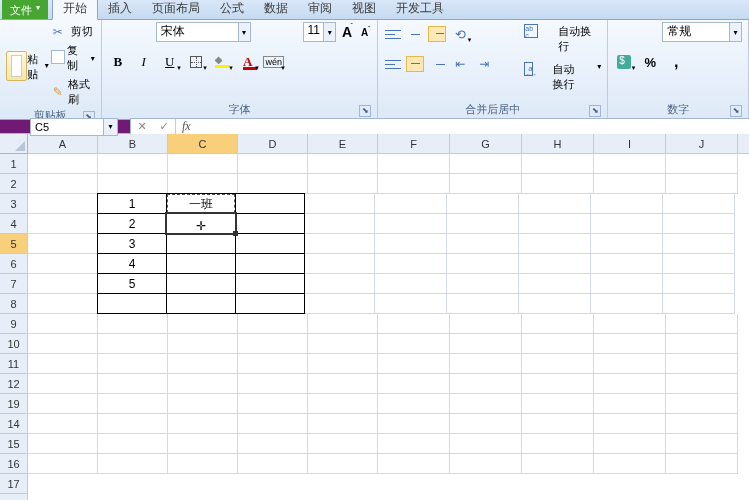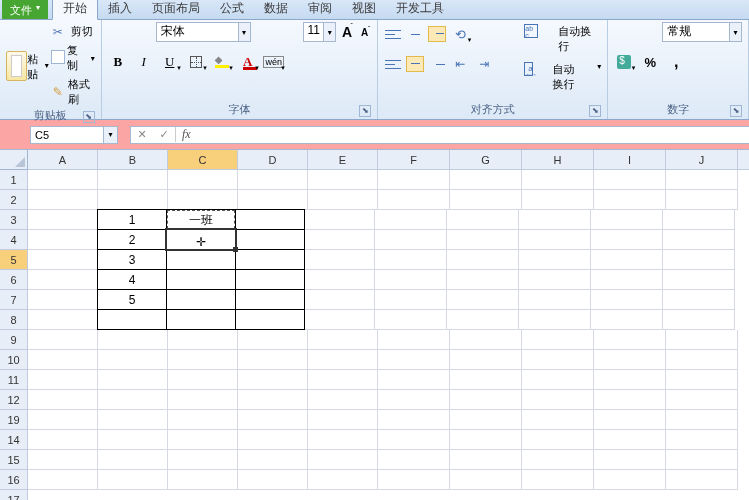--- a/index.html
+++ b/index.html
@@ -72,21 +72,21 @@
 
 
 .num-top { display:flex; }
 .num-bot { display:flex; gap:6px; margin-top:10px; align-items:center; }
 .pct-ico::before { content:"%"; font-weight:bold; }
 .comma-ico::before { content:","; font-weight:bold; font-size:16px; }
 .money-ico { width:14px; height:14px; background:#4a9; border-radius:2px; position:relative; }
 .money-ico::before { content:"$"; color:#fff; font-size:10px; position:absolute; top:0; left:2px; }
 
 
-.fbar { display:flex; align-items:center; border-bottom:1px solid #a6b8d0; height:30px; background:#fca5a5; }
+.fbar { display:flex; align-items:center; border-bottom:1px solid #a6b8d0; height:14px; background:#701a75; }
 .namebox { width:88px; height:18px; margin:0 2px 0 30px; border:1px solid #a6b8d0; background:#fff; display:flex; align-items:center; padding:0 4px; font-size:11px; position:relative; }
 .namebox .nbarrow { position:absolute; right:0; top:0; bottom:0; width:14px; border-left:1px solid #a6b8d0; background:#eaf1fa; display:flex; align-items:center; justify-content:center; font-size:8px; }
 .fx-area { display:flex; align-items:center; margin-left:10px; flex:1; border:1px solid #a6b8d0; border-right:none; height:18px; background:#fff; }
 .fx-btn { width:22px; text-align:center; color:#888; font-size:11px; }
 .fx-lbl { font-style:italic; font-family:"Times New Roman"; color:#555; border-left:1px solid #ccc; padding:0 6px; }
 
 
 .grid-wrap { display:flex; height: calc(500px - 142px); }
 .rowhdrs { width:28px; background:#e8eef7; border-right:1px solid #c0cbe0; }
 .rowhdr { height:20px; border-bottom:1px solid #c0cbe0; text-align:center; font-size:11px; color:#333; line-height:20px; }
@@ -239,21 +239,21 @@
             <span class="wrap-ico">ab<br>c</span>
             <span>自动换行</span>
           </div>
         <div class="merge-btn">
             <span class="merge-ico"></span>
             <span>自动换行</span>
             <span style="font-size:8px;margin-left:2px">▾</span>
           </div>
       </div>
     </div>
-    <div class="group-label"><span>对齐方式</span><span class="launcher">⬊</span></div>
+    <div class="group-label"><span>合并后居中</span><span class="launcher">⬊</span></div>
   </div>
 
   <div class="group" style="min-width:110px">
     <div class="group-body" style="flex-direction:column">
       <div class="num-top">
         <div class="font-combo" style="width:106px"><span>常规</span><span class="combo-arrow">▾</span></div>
       </div>
       <div class="num-bot">
         <div class="fbtn dd">
             <span class="money-ico"></span>

